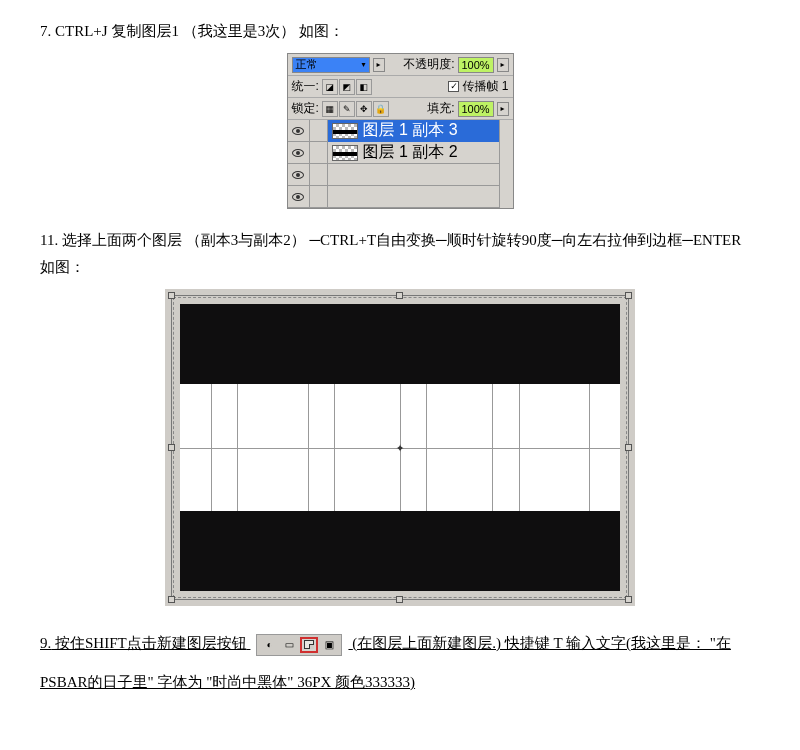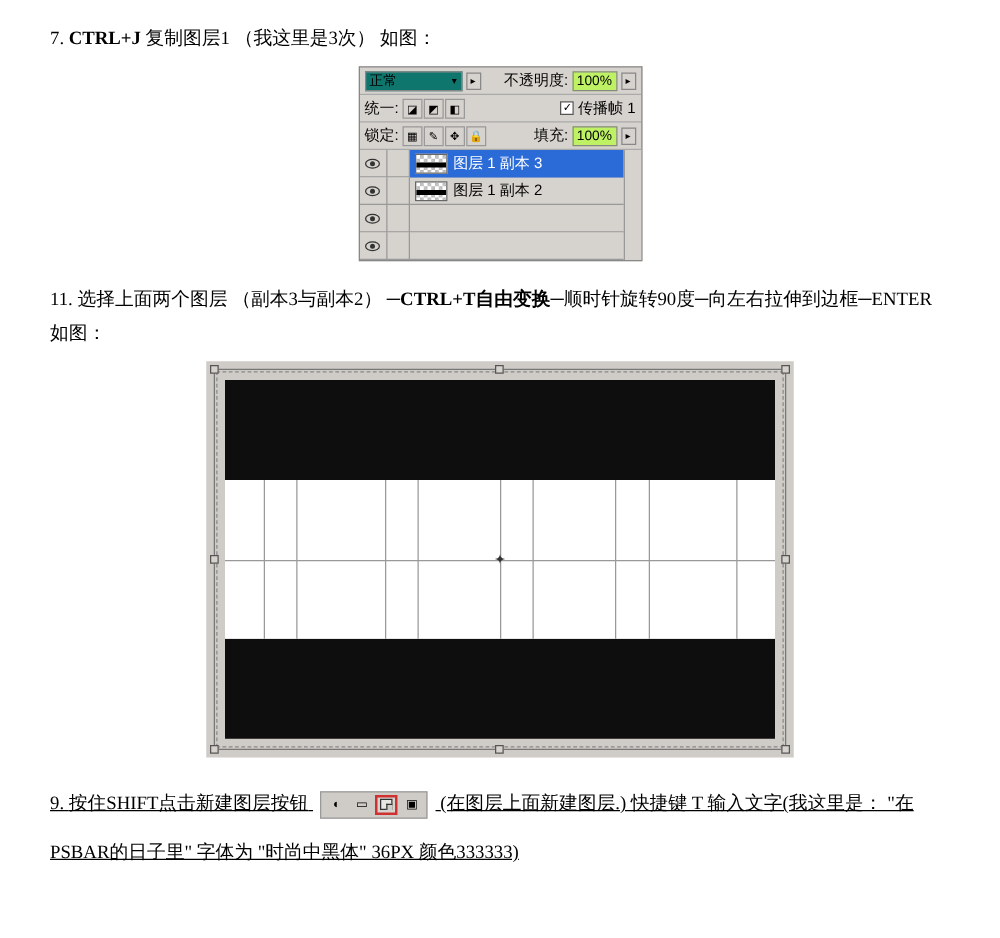--- a/index.html
+++ b/index.html
@@ -6,42 +6,42 @@
   body {
     margin: 0;
     padding: 10px 40px 20px 40px;
     font-family: "SimSun", "宋体", serif;
     font-size: 15px;
     background: #fff;
     color: #000;
     width: 800px;
   }
   .step-text { margin: 8px 0; line-height: 1.8; }
-  .bold { font-weight: bold; }
+  .bold { font-weight: normal; }
 
   
   .layers-panel {
     width: 227px;
     margin: 8px auto 18px auto;
     background: #d6d3ce;
     border: 1px solid #888;
     font-family: "SimSun", sans-serif;
     font-size: 12px;
     color: #000;
   }
   .lp-row {
     display: flex;
     align-items: center;
     height: 22px;
     border-bottom: 1px solid #aaa;
     padding: 0 4px;
     gap: 3px;
   }
   .lp-dropdown {
-    background: #0f766e;
+    background: #3b82f6;
     border: 1px solid #888;
     height: 16px;
     display: inline-flex;
     align-items: center;
     padding: 0 3px;
     font-size: 11px;
     gap: 4px;
   }
   .lp-dropdown.blend { width: 78px; justify-content: space-between; }
   .lp-label { font-size: 12px; text-align: center; }
@@ -129,21 +129,21 @@
       linear-gradient(45deg, transparent 75%, #bbb 75%),
       linear-gradient(-45deg, transparent 75%, #bbb 75%);
     background-size: 6px 6px;
     background-position: 0 0, 0 3px, 3px -3px, -3px 0;
   }
   .layer-thumb.checker::after {
     content: "";
     position: absolute; top: 6px; left: 0; right: 0; height: 4px;
     background: #000;
   }
-  .layer-name { font-size: 12px; }
+  .layer-name { font-size: 16px; }
   .layer-name.italic { font-style: italic; }
   .layer-scroll {
     width: 14px;
     background: #d6d3ce;
     border-left: 1px solid #999;
   }
   .layers-flex { display: flex; }
   .layers-main { flex: 1; }
 
   

